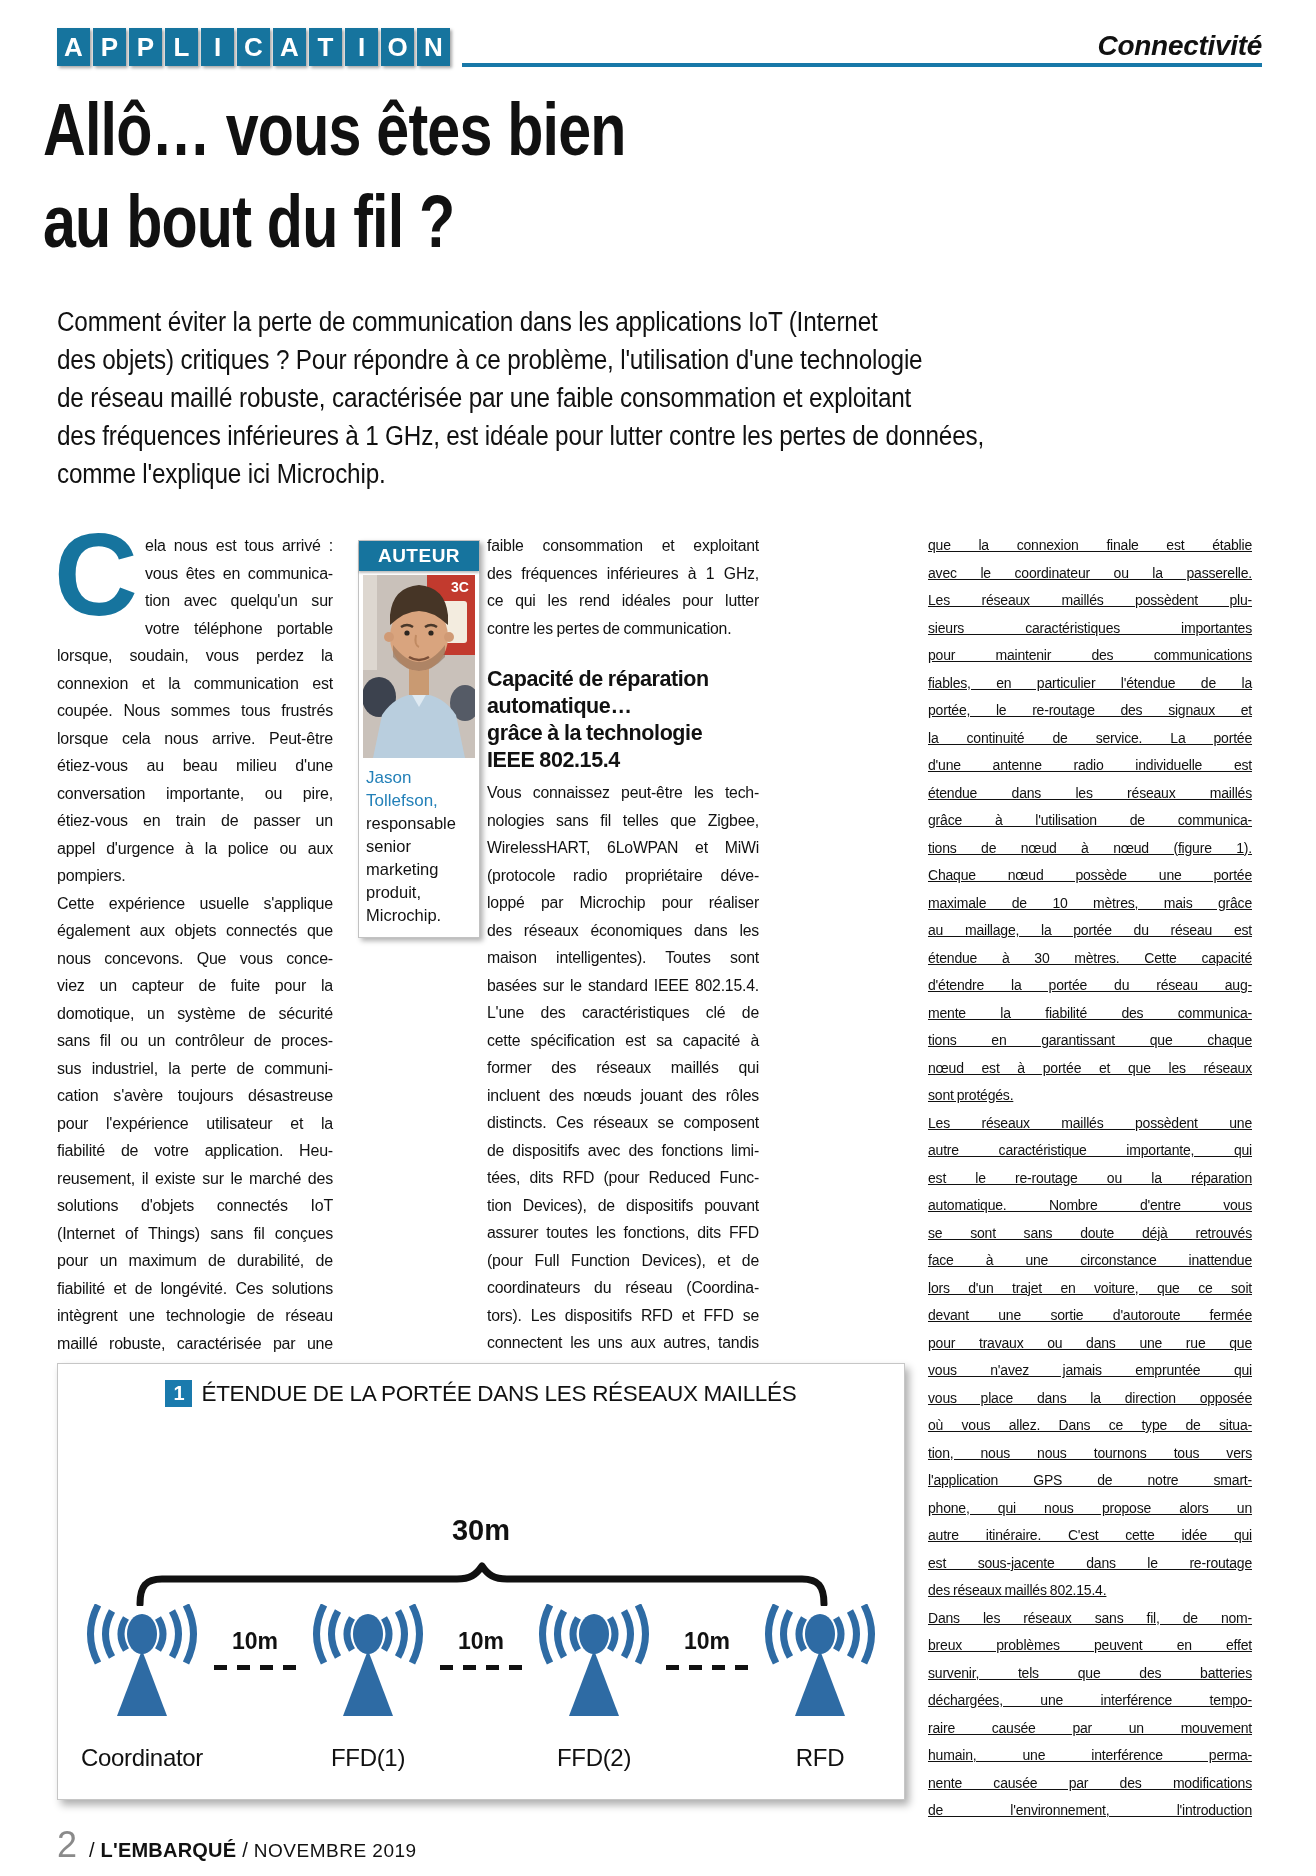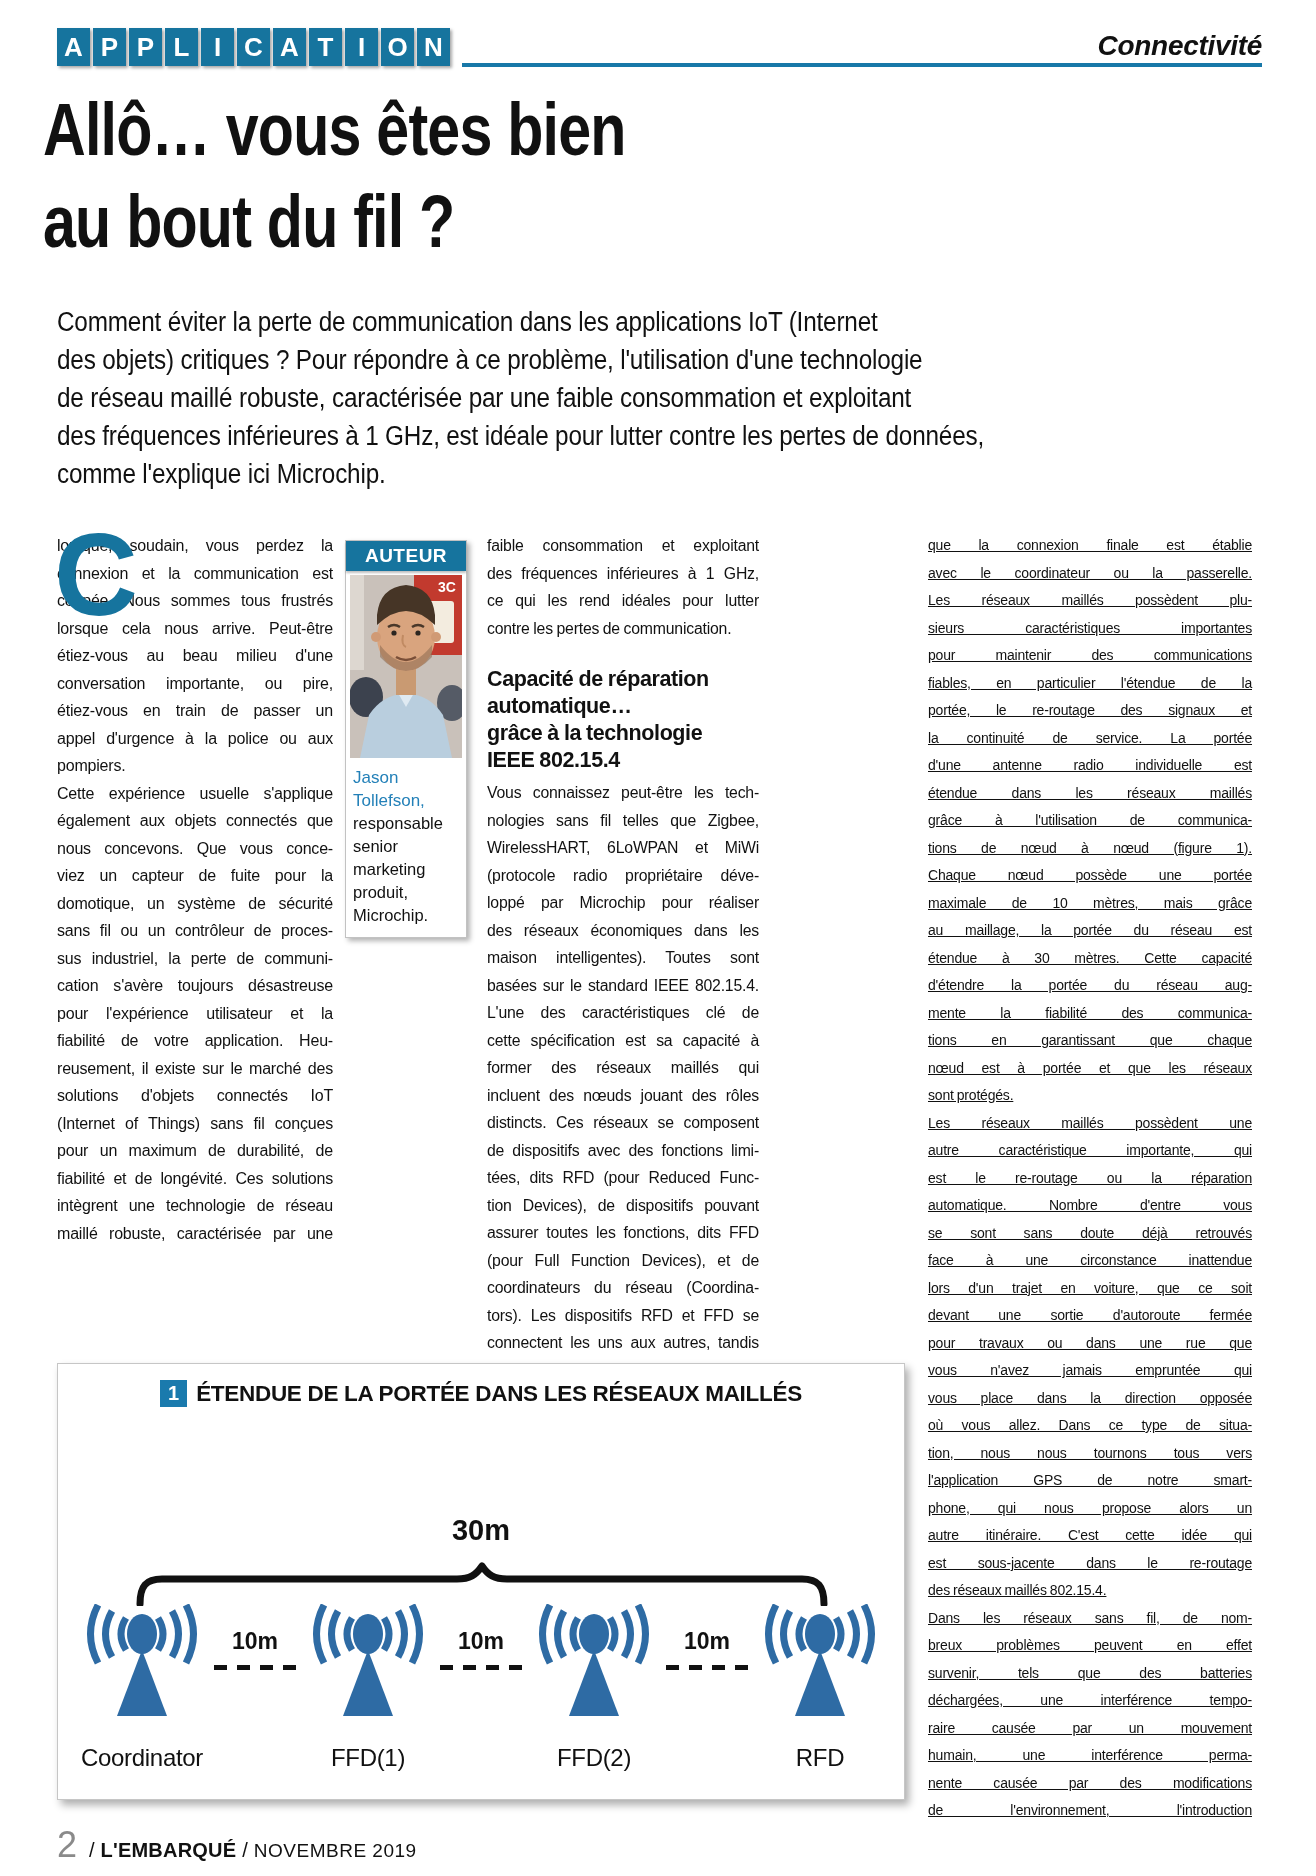--- a/index.html
+++ b/index.html
@@ -38,21 +38,21 @@
   .col3{left:928px;width:324px;font-size:14px;text-decoration:underline;}
   .dropcap{
     position:absolute;left:-3px;top:-7px;font-size:116px;line-height:100px;font-weight:bold;
     color:var(--accent-blue);letter-spacing:0;
   }
   .wrapblock{margin-left:88px;}
   .subhead{margin:24px 0 5px 0;}
   .subhead .tl{font-size:21.5px;line-height:27px;height:27px;font-weight:bold;letter-spacing:-0.4px;}
   
   .authorbox{
-    position:absolute;left:345px;top:540px;width:122px;background:#fff;
+    position:absolute;left:358px;top:540px;width:122px;background:#fff;
     border:1px solid #c2c2c2;box-shadow:3px 3px 5px rgba(0,0,0,.3);box-sizing:border-box;
   }
   .auteur-bar{
     height:30px;background:var(--accent-blue);color:#fff;font-weight:bold;font-size:19px;
     display:flex;align-items:center;justify-content:center;letter-spacing:0.5px;
     box-shadow:0 2px 2px rgba(0,0,0,.25);
   }
   .photo-wrap{margin:4px;height:183px;overflow:hidden;}
   .photo-wrap svg{display:block;width:100%;height:100%;}
   .author-caption{padding:4px 21px 10px 7px;}
@@ -61,21 +61,21 @@
   
   .figure{
     position:absolute;left:57px;top:1363px;width:848px;height:437px;background:#fff;
     border:1px solid #c6c6c6;box-shadow:4px 5px 8px rgba(0,0,0,.32);box-sizing:border-box;
   }
   .fig-title{position:absolute;left:0;right:0;top:16px;display:flex;align-items:center;justify-content:center;}
   .fig-num{
     width:27px;height:27px;background:var(--figure-number-blue);color:#fff;font-weight:bold;font-size:20px;
     display:flex;align-items:center;justify-content:center;margin-right:9px;flex:0 0 auto;
   }
-  .fig-title .ttl{font-size:22.5px;font-weight:bold;letter-spacing:-0.3px;white-space:nowrap;}
+  .fig-title .ttl{font-size:22.5px;font-weight:normal;letter-spacing:-0.3px;white-space:nowrap;}
   .fig-caption{position:absolute;left:20px;top:50px;}
   .fig-caption .tl{font-size:21px;line-height:32px;white-space:nowrap;letter-spacing:-0.2px;}
   .fig-span{position:absolute;left:0;right:0;top:150px;text-align:center;font-size:29px;font-weight:bold;}
   .fig-brace{position:absolute;left:74px;top:196px;}
   .fig-mesh{position:absolute;left:0;right:0;top:240px;display:flex;justify-content:center;}
   .mesh-node{width:140px;display:flex;flex-direction:column;align-items:center;}
   .mesh-node .antenna{width:124px;height:118px;}
   .node-label{margin-top:22px;font-size:24px;letter-spacing:-0.3px;white-space:nowrap;}
   .mesh-gap{width:86px;display:flex;flex-direction:column;align-items:center;margin-top:24px;}
   .dist-label{font-size:23px;font-weight:bold;}
@@ -135,20 +135,26 @@
   <div class="standfirst lines-p">
       <div class="tl">Comment éviter la perte de communication dans les applications IoT (Internet</div>
       <div class="tl">des objets) critiques ? Pour répondre à ce problème, l'utilisation d'une technologie</div>
       <div class="tl">de réseau maillé robuste, caractérisée par une faible consommation et exploitant</div>
       <div class="tl">des fréquences inférieures à 1 GHz, est idéale pour lutter contre les pertes de données,</div>
       <div class="tl tl-plain">comme l'explique ici Microchip.</div>
     </div>
 
   <div class="bodycol col1" style="position:absolute;">
     <div class="dropcap">C</div>
+    <div class="wrapblock">
+        <div class="tl">ela nous est tous arrivé :</div>
+        <div class="tl">vous êtes en communica-</div>
+        <div class="tl">tion avec quelqu'un sur</div>
+        <div class="tl">votre téléphone portable</div>
+      </div>
     <div>
         <div class="tl">lorsque, soudain, vous perdez la</div>
         <div class="tl">connexion et la communication est</div>
         <div class="tl">coupée. Nous sommes tous frustrés</div>
         <div class="tl">lorsque cela nous arrive. Peut-être</div>
         <div class="tl">étiez-vous au beau milieu d'une</div>
         <div class="tl">conversation importante, ou pire,</div>
         <div class="tl">étiez-vous en train de passer un</div>
         <div class="tl">appel d'urgence à la police ou aux</div>
         <div class="tl tl-plain">pompiers.</div>

